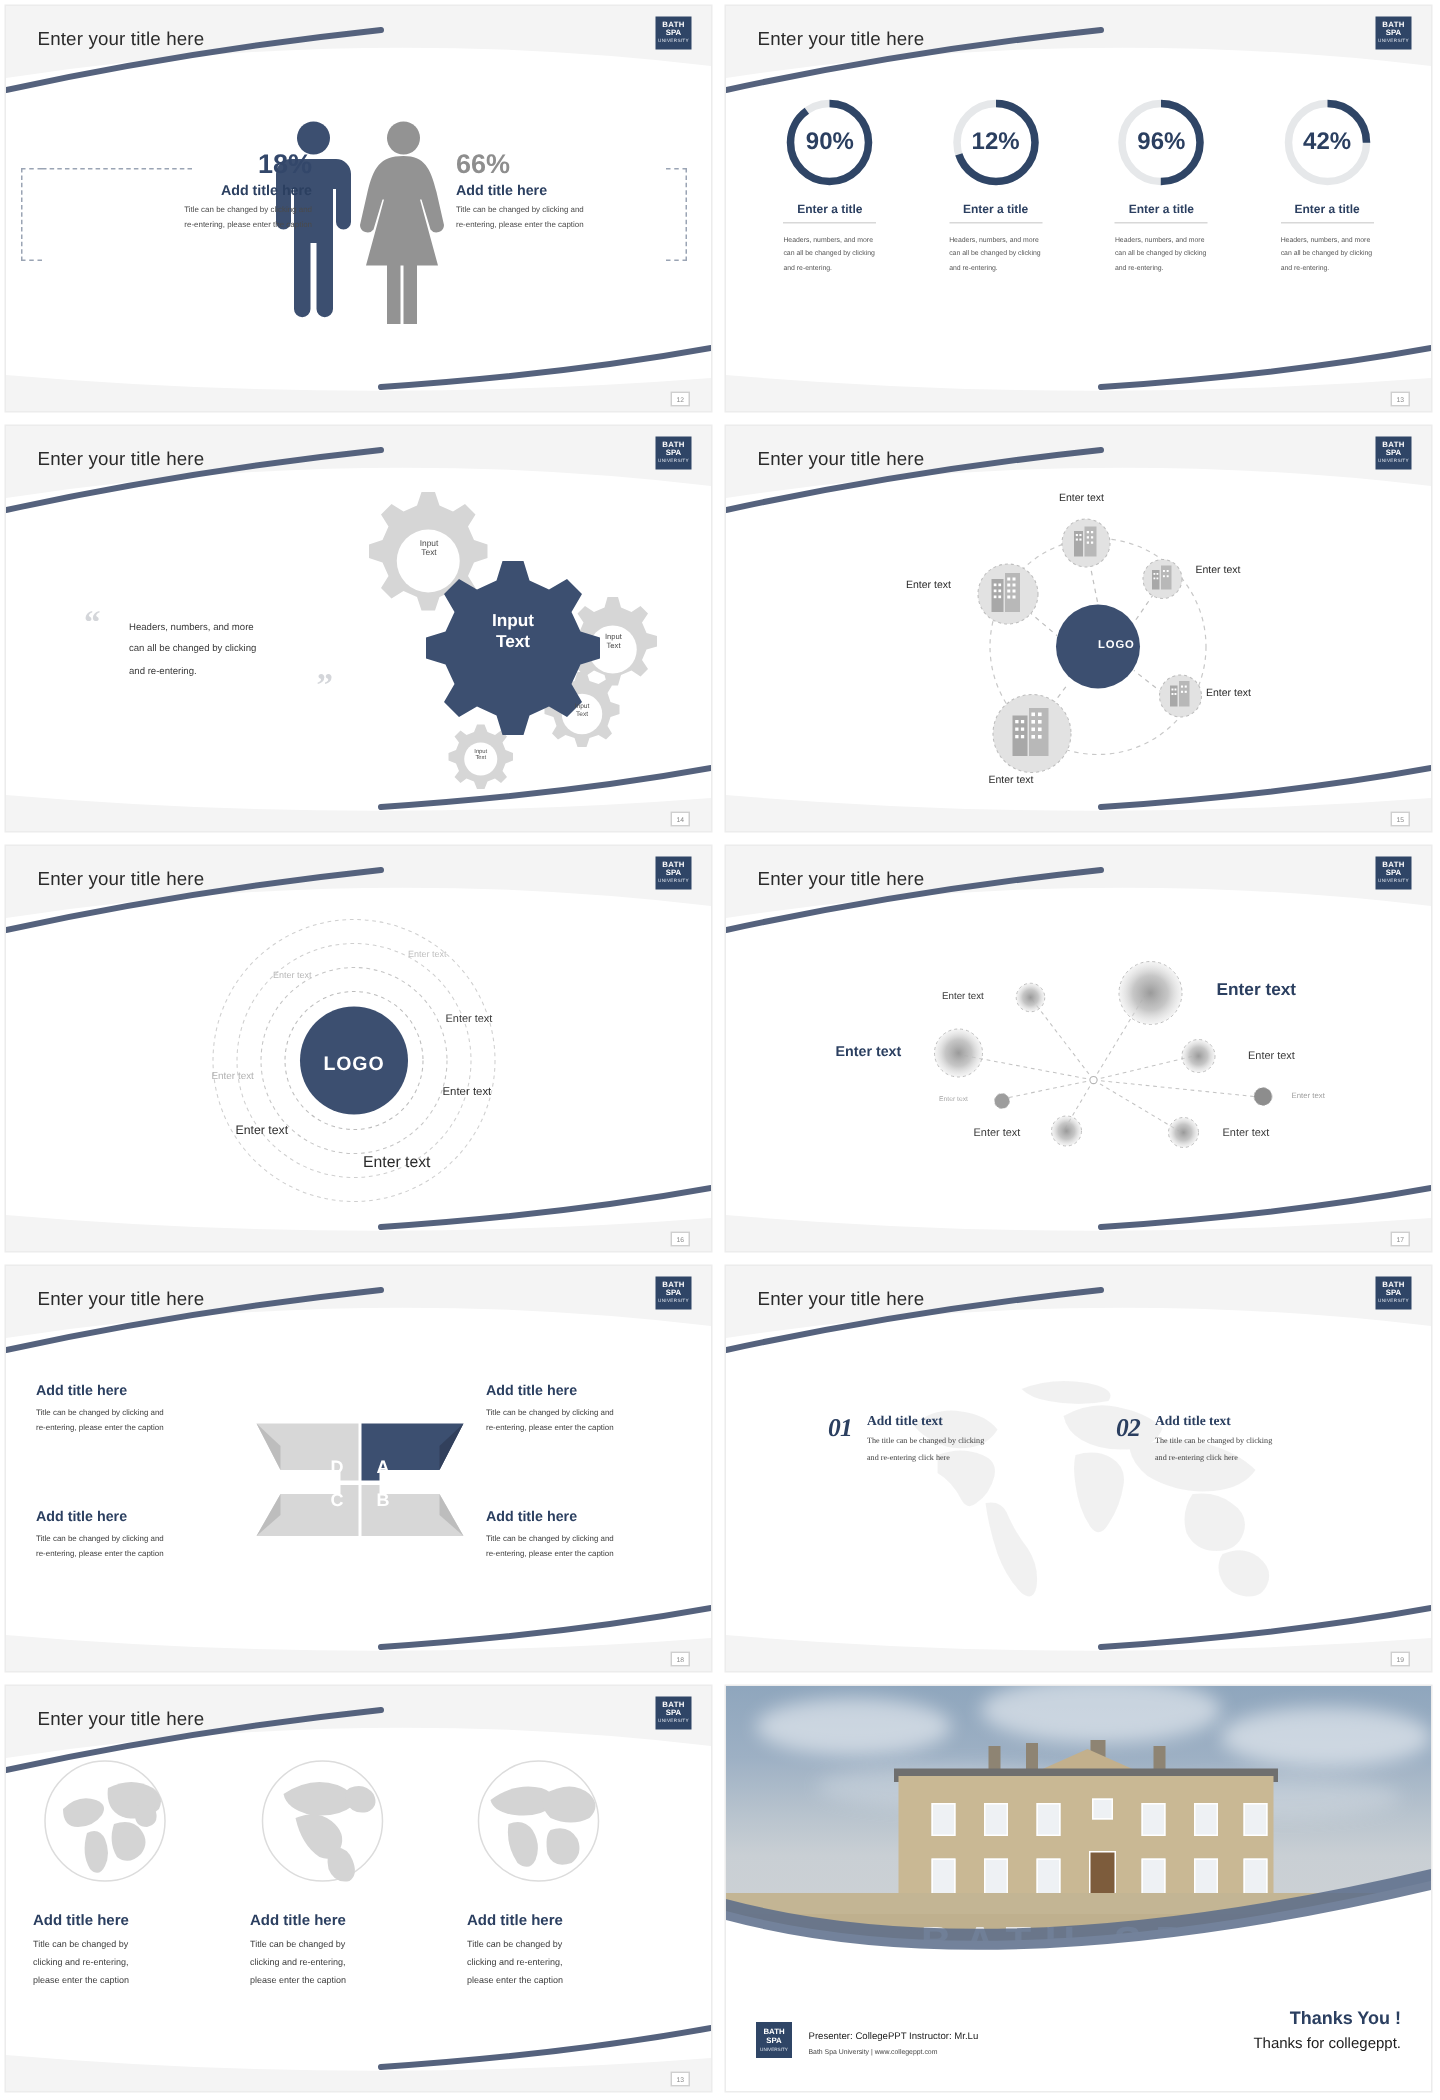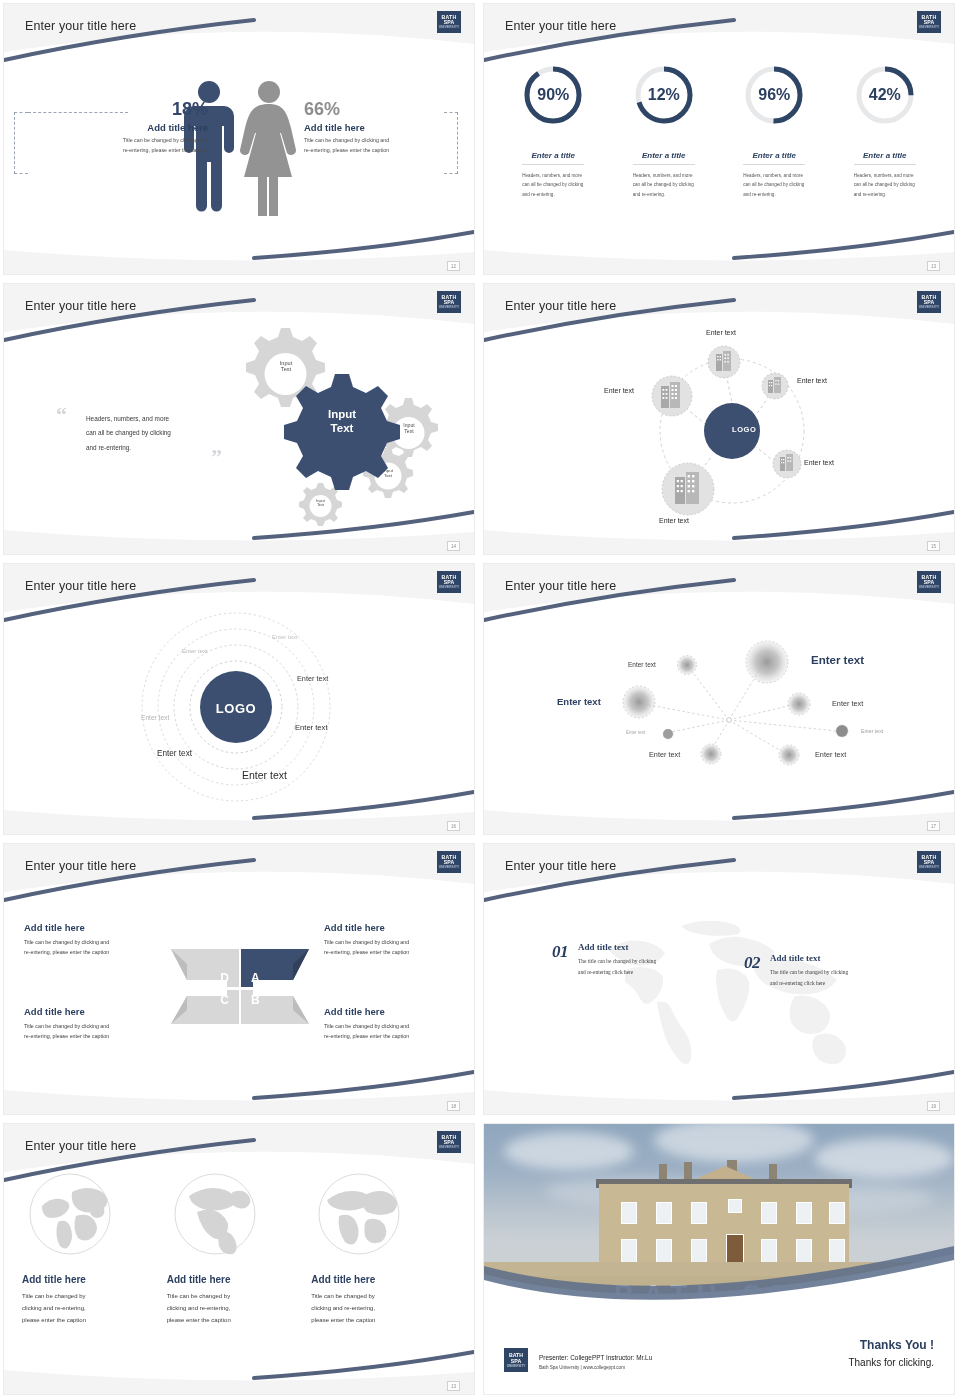--- a/index.html
+++ b/index.html
@@ -68,21 +68,21 @@
 
   
   .donut-row { position:absolute; left:14px; top:60px; width:442px; display:flex; z-index:5;}
   .donut-col { flex:1; display:flex; flex-direction:column; align-items:center;}
   .donut { width:62px; height:62px; position:relative; }
   .donut svg { width:62px; height:62px; display:block; transform:rotate(-90deg);}
   .donut .val {
     position:absolute; inset:0; display:flex; align-items:center; justify-content:center;
     font-size:16px; font-weight:700; color:#2b3f60; transform:none;
   }
-  .donut-title { font-size:8px; font-weight:700; color:#2b3f60; margin-top:25px;font-style:italic;}
+  .donut-title { font-size:8px; font-weight:700; color:#2b3f60; margin-top:9px;}
   .donut-rule { width:62px; height:1px; background:#d8d8d8; margin:4px 0 6px;}
   .donut-cap { font-size:4.6px; color:#555; line-height:2.05; text-align:left; width:62px;}
 
   
   .quote-mark { position:absolute; font-size:22px; color:#d4d6da; font-family:"Liberation Serif",serif; font-weight:700;}
   .s3-text { position:absolute; left:82px; top:128px; width:135px; font-size:6.4px; color:#3a3a3a; line-height:2.25; z-index:5;}
   .gearwrap { position:absolute; left:215px; top:42px; width:235px; height:210px; z-index:4;}
   .gear-label { position:absolute; text-align:center; line-height:1.15; pointer-events:none;}
 
   
@@ -663,21 +663,21 @@
       <div class="big-num">01</div>
       <div>
         <div class="num-title">Add title text</div>
         <div class="num-cap" style="width:132px;">
           <div>The title can be changed by clicking</div>
           <div>and re-entering click here</div>
         </div>
       </div>
     </div>
   </div>
-  <div class="num-block" style="left:260px;top:98px;margin-top:11px;">
+  <div class="num-block" style="left:260px;top:98px;">
     <div style="display:flex;align-items:flex-start;gap:10px;">
       <div class="big-num">02</div>
       <div>
         <div class="num-title">Add title text</div>
         <div class="num-cap" style="width:132px;">
           <div>The title can be changed by clicking</div>
           <div>and re-entering click here</div>
         </div>
       </div>
     </div>
@@ -800,21 +800,21 @@
     <div class="terrace2"></div>
     <div class="lawn-letters">BATH SPA</div>
   </div>
 
   <svg class="swoosh" viewBox="0 0 470 70" preserveAspectRatio="none">
     <path d="M0,30 Q180,78 470,10 L470,70 L0,70 Z" fill="#ffffff"></path>
     <path d="M0,22 Q180,70 470,2 L470,16 Q180,84 0,36 Z" fill="#5b6c8a" opacity=".85"></path>
   </svg>
 
   <div class="thanks-title">Thanks You !</div>
-  <div class="thanks-sub">Thanks for clicking.</div>
+  <div class="thanks-sub">Thanks for collegeppt.</div>
   <div class="foot-logo">
     <span class="l1">BATH</span>
     <span class="l2">SPA</span>
     <span class="l3">UNIVERSITY</span>
   </div>
   <div class="foot-line1">Presenter: CollegePPT   Instructor: Mr.Lu</div>
   <div class="foot-line2">Bath Spa University  |  www.collegeppt.com</div>
  </div>
 </div>
 

